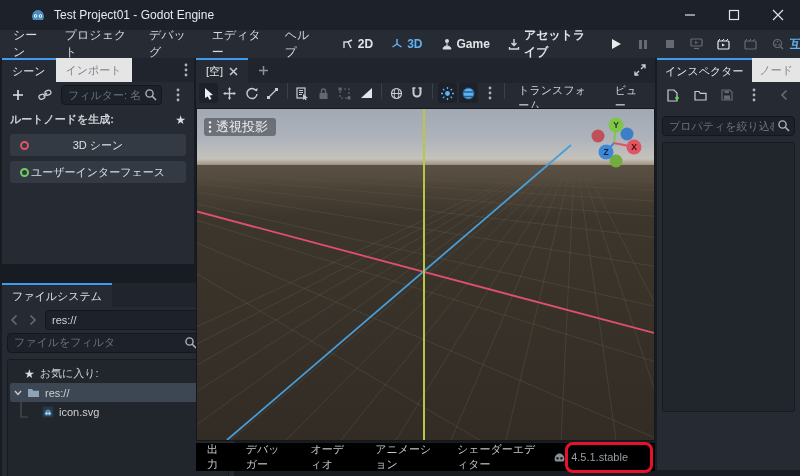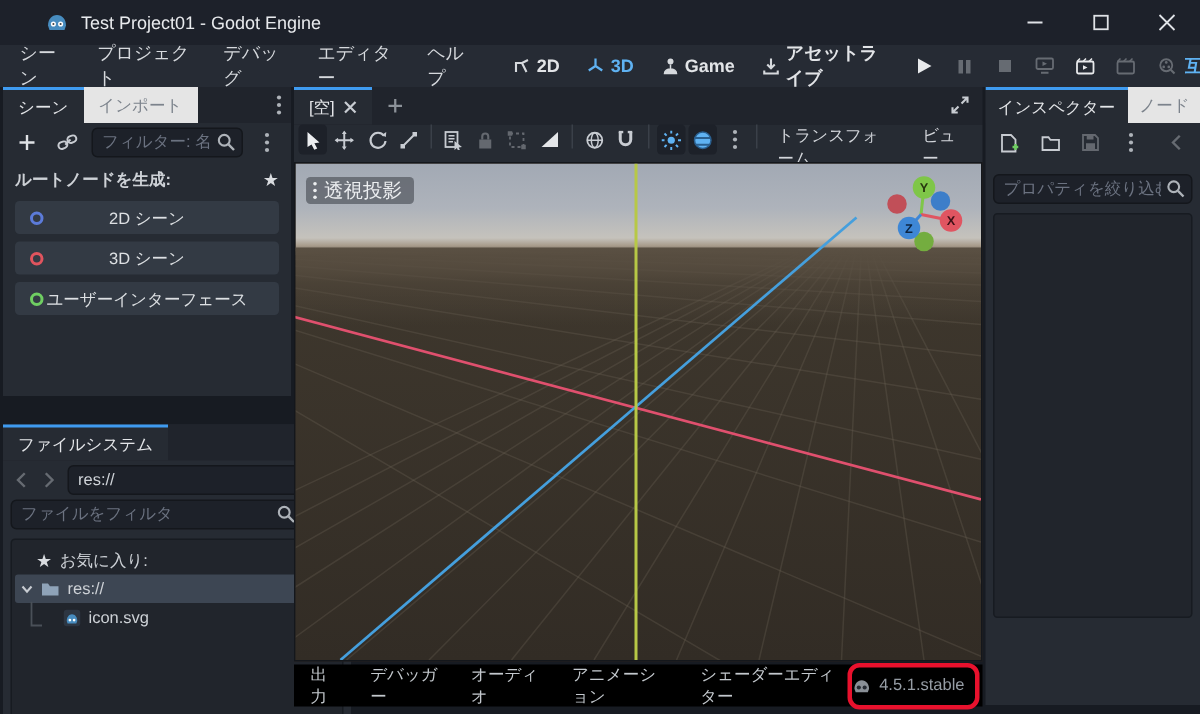--- a/index.html
+++ b/index.html
@@ -56,21 +56,21 @@
   .sep { width:1px; height:16px; background:#3a4049; margin:0 3px; }
   .menu-sm { padding:0 8px; color:#d2d5da; }
   #viewport { position:absolute; left:196px; top:108px; width:459px; height:333px;
     border:1px solid #14171c; background:#322c25; }
   .proj-pill { position:absolute; left:7px; top:9px; height:18px; background:rgba(99,104,111,.88);
     border-radius:3px; display:flex; align-items:center; gap:4px; padding:0 8px 0 4px;
     font-size:13px; color:#eceef0; }
   #bottombar { position:absolute; left:196px; top:443px; width:459px; height:28px;
     background:#000000; display:flex; align-items:center; }
   #bottombar .bitem { padding:0 11px; color:#c3c8cd; }
-  .version { margin-left:auto; display:flex; align-items:center; gap:5px; color:#969da5; padding-right:12px; }
+  .version { margin-left:auto; display:flex; align-items:center; gap:5px; color:#969da5; padding-right:27px; }
   #annot { position:absolute; left:565px; top:442px; width:88px; height:31px;
     border:3px solid #e8112d; border-radius:8px; pointer-events:none; z-index:50; }
 
   
   #inspector { position:absolute; left:657px; top:58px; width:143px; height:412px; background:#262b33; overflow:hidden; }
   #inspector .tabrow .tab { padding:0 8px; white-space:nowrap; }
   .empty-tree { margin:3px 5px; background:#21252c; border:1px solid #171b21; height:270px; border-radius:3px; }
 
   .lbl { color:#cdd1d6; }
   .star { color:#d9dce0; font-size:12px; }
@@ -243,24 +243,20 @@
           <circle cx="2" cy="7" r="1.4" fill="#aeb3b9"></circle>
           <circle cx="2" cy="12" r="1.4" fill="#aeb3b9"></circle>
         </svg>
       </div>
   </div>
   <div class="row" style="padding:4px 8px 2px">
     <span class="lbl" style="font-weight:bold">ルートノードを生成:</span>
     <span class="star" style="margin-left:auto">★</span>
   </div>
   <div class="sbtn" style="margin:5px 8px 0">
-    <span class="ring abs" style="left:10px;border-color:#5c7bd9"></span>
-    <span>2D シーン</span>
-  </div>
-  <div class="sbtn" style="margin:5px 8px 0">
     <span class="ring abs" style="left:10px;border-color:#e0545e"></span>
     <span>3D シーン</span>
   </div>
   <div class="sbtn" style="margin:5px 8px 0">
     <span class="ring abs" style="left:10px;border-color:#6fce62"></span>
     <span>ユーザーインターフェース</span>
   </div>
 </div>
 
 <div class="panel" id="fs-dock" style="left:2px;top:283px;width:232px;height:204px">
@@ -290,21 +286,21 @@
     <input class="input" readonly="" value="res://" style="">
     <div class="tbtn">
         <svg class="i" width="13" height="12" viewBox="0 0 13 12">
           <rect x="1" y="1" width="11" height="10" rx="1" fill="none" stroke="#c8ccd2" stroke-width="1.3"></rect>
           <line x1="8.5" y1="1" x2="8.5" y2="11" stroke="#c8ccd2" stroke-width="1.3"></line>
         </svg>
       </div>
   </div>
   <div class="row" style="padding-top:0">
     <div class="input-wrap">
-      <input class="input" style="padding-right: 16px;" placeholder="ファイルをフィルタ">
+      <input class="input" style="padding-right: 16px; font-family: Liberation Mono, monospace;" placeholder="ファイルをフィルタ">
       <span class="in-icon">
           <svg class="i" width="13" height="13" viewBox="0 0 13 13">
             <circle cx="5.5" cy="5.5" r="3.6" fill="none" stroke="#aeb3b9" stroke-width="1.4"></circle>
             <path d="M8.3 8.3L12 12" stroke="#aeb3b9" stroke-width="1.6"></path>
           </svg>
         </span>
     </div>
     <div class="tbtn">
         <svg class="i" width="14" height="12" viewBox="0 0 14 12">
           <path d="M1 2.5h8M1 6h6M1 9.5h4" stroke="#c8ccd2" stroke-width="1.3"></path>

